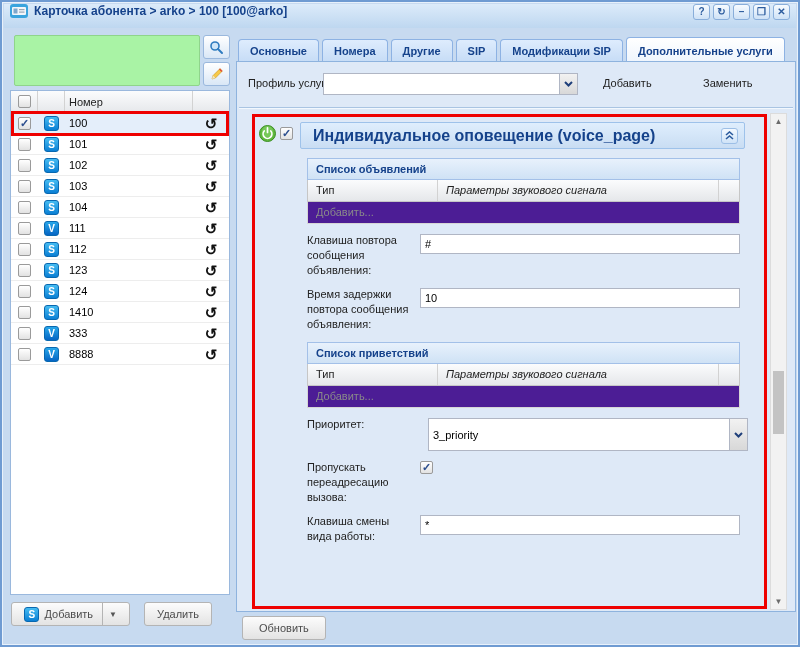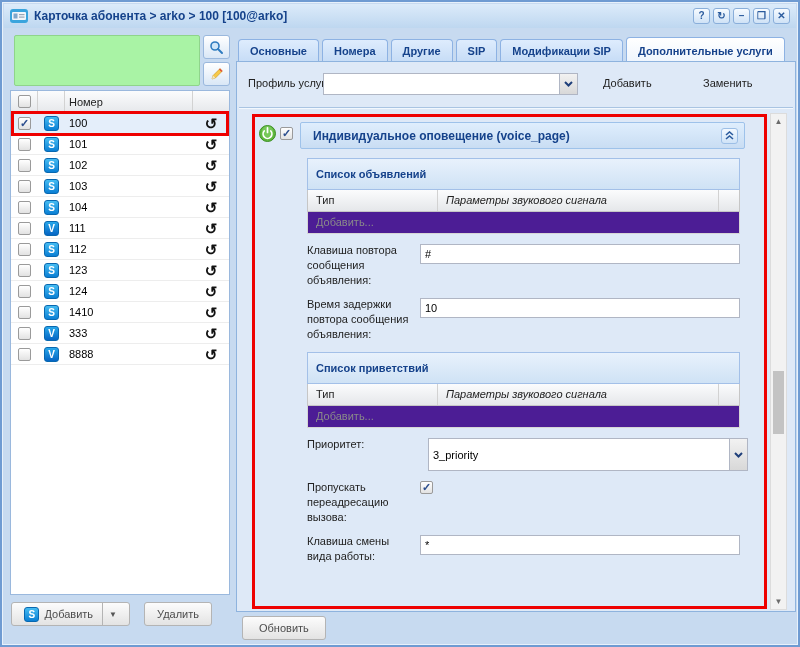--- a/index.html
+++ b/index.html
@@ -4,21 +4,21 @@
 <style>
   * { margin:0; padding:0; box-sizing:border-box; }
   html,body { width:800px; height:647px; overflow:hidden; }
   body { font-family:"Liberation Sans", sans-serif; font-size:11px; color:#333; background:#9db8d6; }
 
   .window { position:absolute; inset:0; background:#c7daf0; border:2px solid #6f9bd2;
             box-shadow: inset 0 0 0 1px #e8f1fb; }
 
   
   .titlebar { position:absolute; left:2px; top:2px; right:2px; height:24px;
-    background:linear-gradient(#dcebfa,#bed7f0); display:flex; align-items:center; padding:0 6px; }
+    background:linear-gradient(#dcebfa,#bed7f0); display:flex; padding:0 6px; }
   .title-icon { width:18px; height:14px; margin-right:6px; flex:0 0 auto; }
   .title-text { font-weight:bold; font-size:12px; color:#15428b; flex:1 1 auto; white-space:nowrap; overflow:hidden; }
   .win-btns { display:flex; gap:3px; }
   .win-btn { width:17px; height:16px; border:1px solid #89aeda; border-radius:3px;
     background:linear-gradient(#f7fbff,#cfe2f6); color:#2c5c9e; font-weight:bold; font-size:10px;
     display:flex; align-items:center; justify-content:center; cursor:pointer; line-height:1; }
 
   
   .green-box { position:absolute; left:12px; top:33px; width:186px; height:51px;
     background:#a9f3a5; border:1px solid #8fd48b; border-radius:2px; }
@@ -85,26 +85,26 @@
     border-top:1px solid #a9c4e2; border-bottom:1px solid #f2f8fe; }
 
   
   .service-area { position:absolute; left:250px; top:112px; width:515px; height:495px;
     border:3px solid #ee0000; }
   .enable-col { position:absolute; left:4px; top:8px; width:42px; display:flex; gap:4px; align-items:center; }
   .service-col { position:absolute; left:45px; top:5px; width:445px; }
 
   .svc-header { height:27px; border:1px solid #9ec2ea; border-radius:2px;
     background:linear-gradient(#dfeefd,#c9ddf3); display:flex; align-items:center; padding:0 6px 0 12px; }
-  .svc-title { flex:1; color:#15428b; font-weight:bold; font-size:12px; }
+  .svc-title { flex:1; color:#15428b; font-weight:bold; font-size:16px; }
   .collapse-btn { width:17px; height:16px; border:1px solid #9dbfe6; border-radius:3px;
     background:linear-gradient(#f3f9ff,#cfe3f7); display:flex; align-items:center; justify-content:center; cursor:pointer; }
 
   .svc-body { margin:9px 0 0 7px; width:433px; }
-  .section-bar { height:32px; border:1px solid #a3c0e8; background:linear-gradient(#e8f1fc,#cfe2f5);
+  .section-bar { height:22px; border:1px solid #a3c0e8; background:linear-gradient(#e8f1fc,#cfe2f5);
     display:flex; align-items:center; padding-left:8px; color:#15428b; font-weight:bold; }
   .thead { display:flex; height:22px; background:linear-gradient(#fbfcfd,#e5e7ea);
     border:1px solid #c6c6c6; border-top:none; color:#222; }
   .th { padding:4px 0 0 8px; border-right:1px solid #d2d2d2; }
   .th-type { width:130px; }
   .th-params { flex:1;font-style:italic; }
   .th-spare { width:20px; border-right:none; }
   .add-row { height:22px; background:#4c1d95; border:1px solid #d6d6d6; border-top:none;
     color:#8a8a8a; padding:4px 0 0 8px; cursor:pointer; }
 

